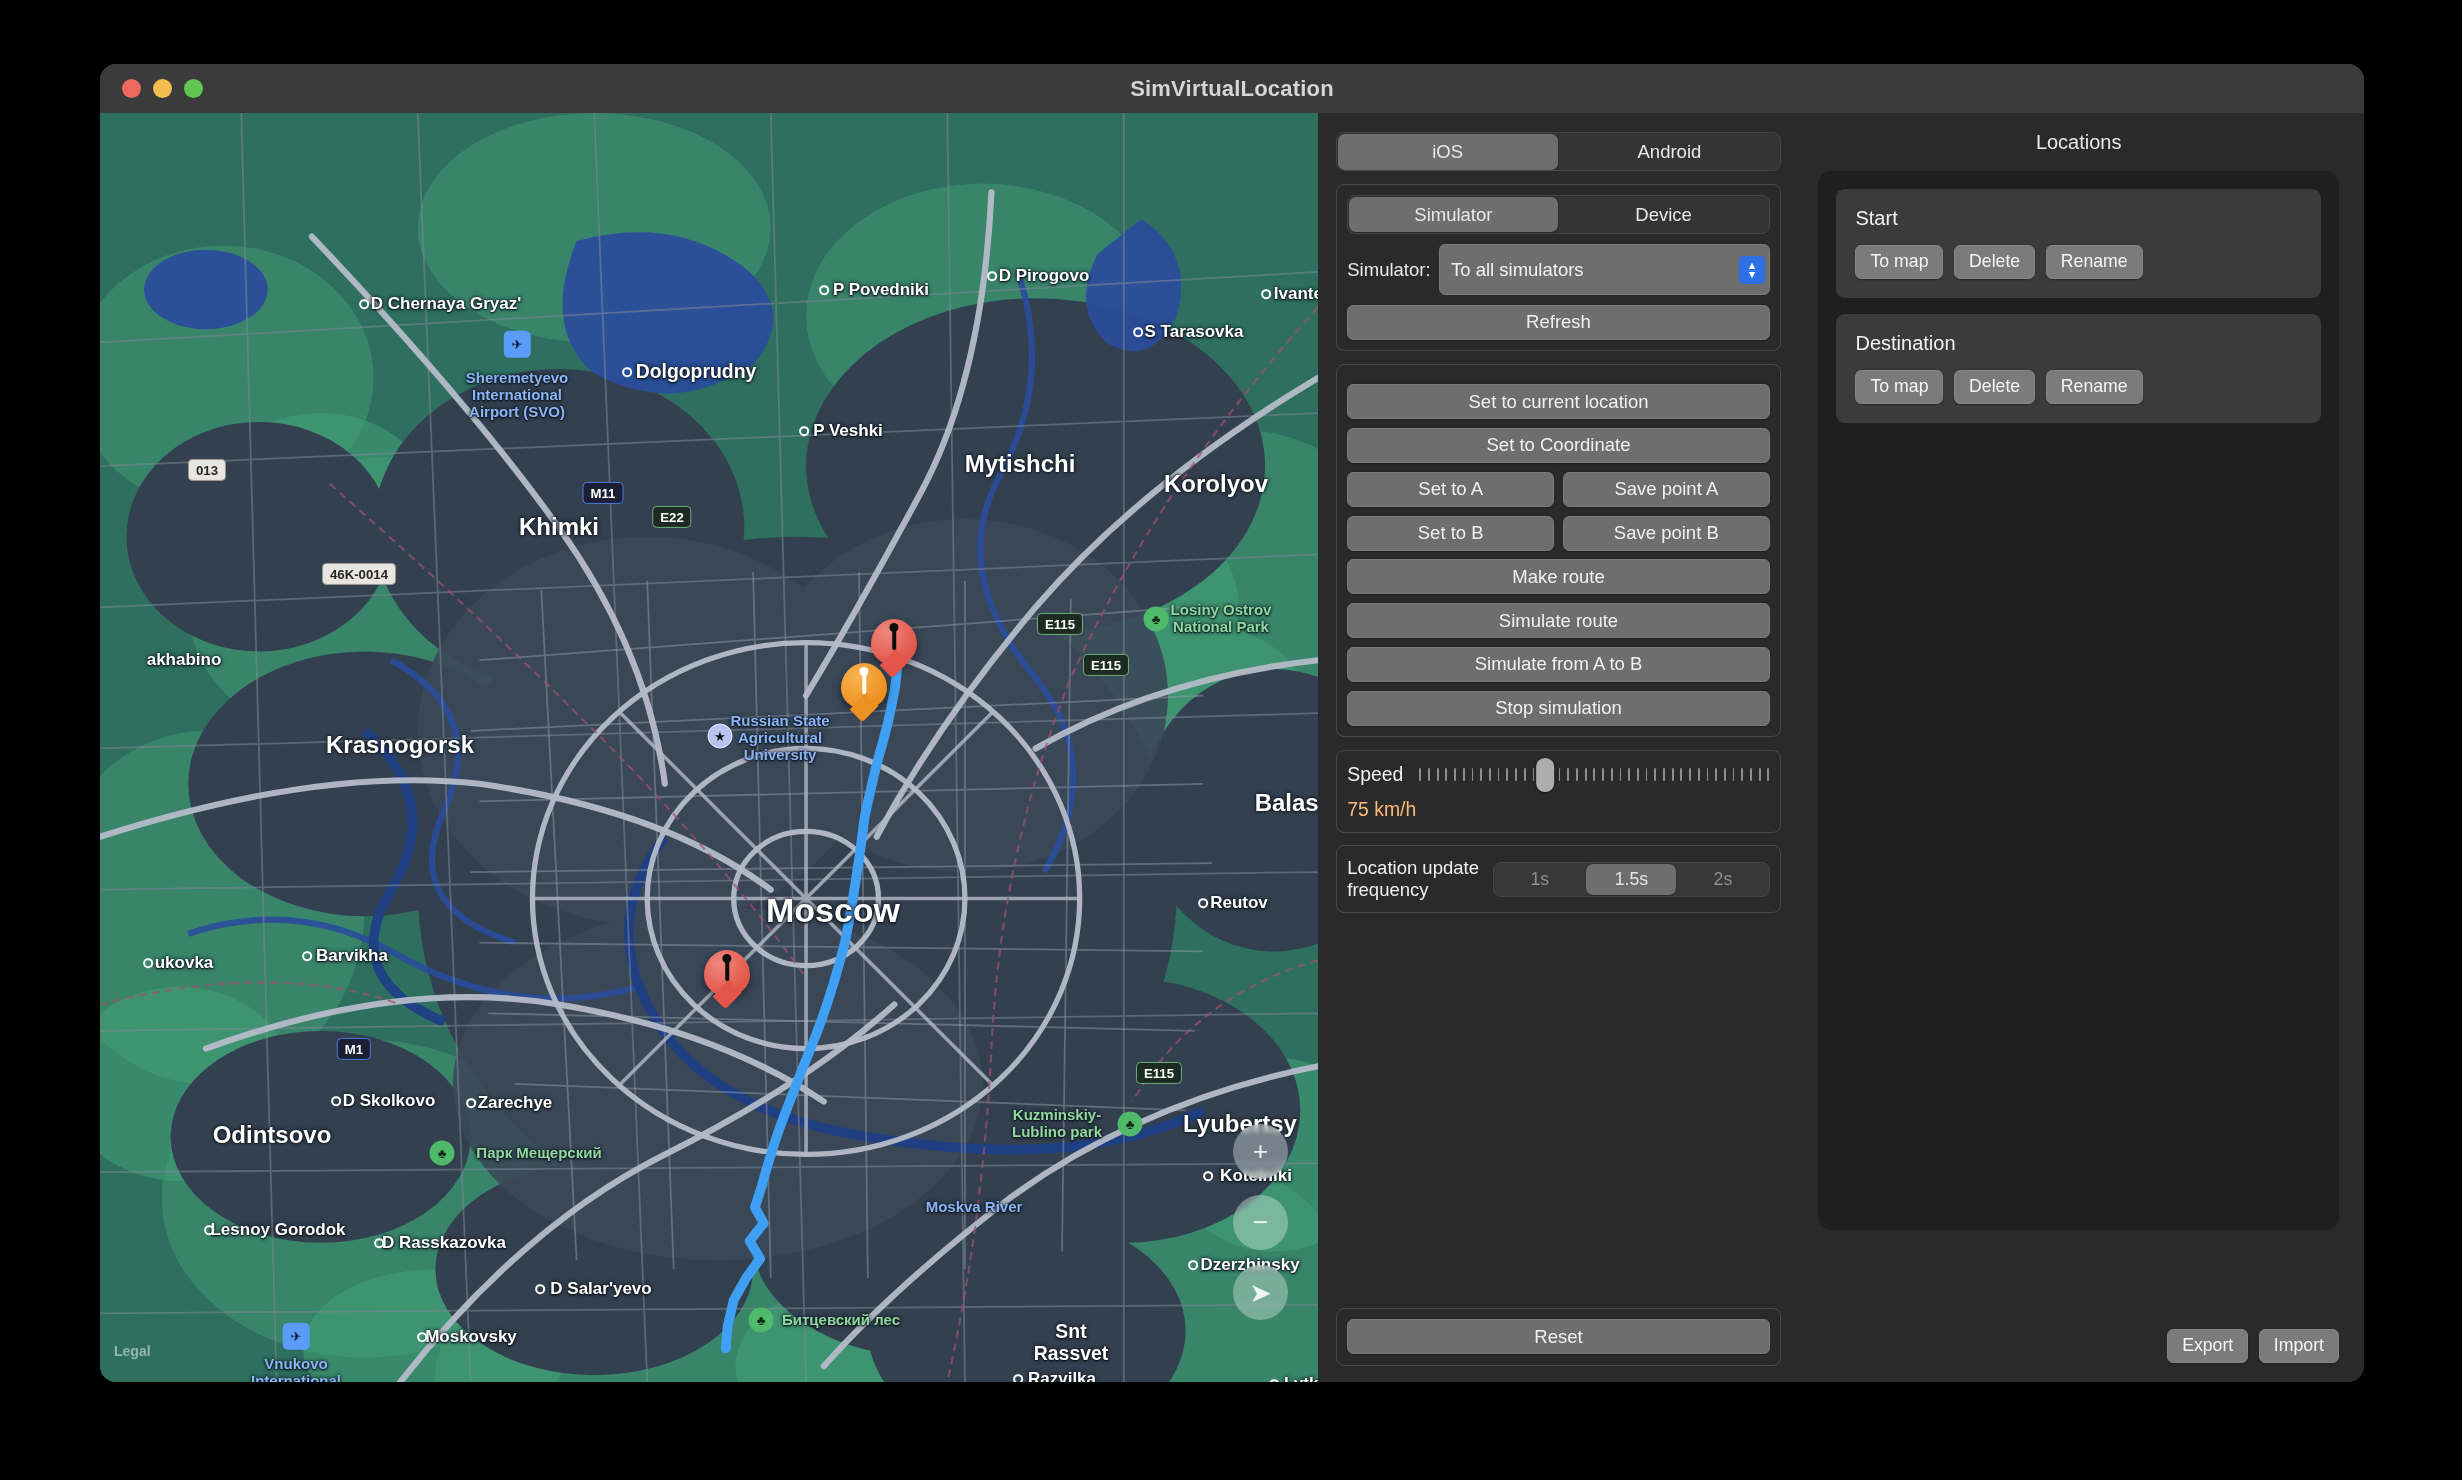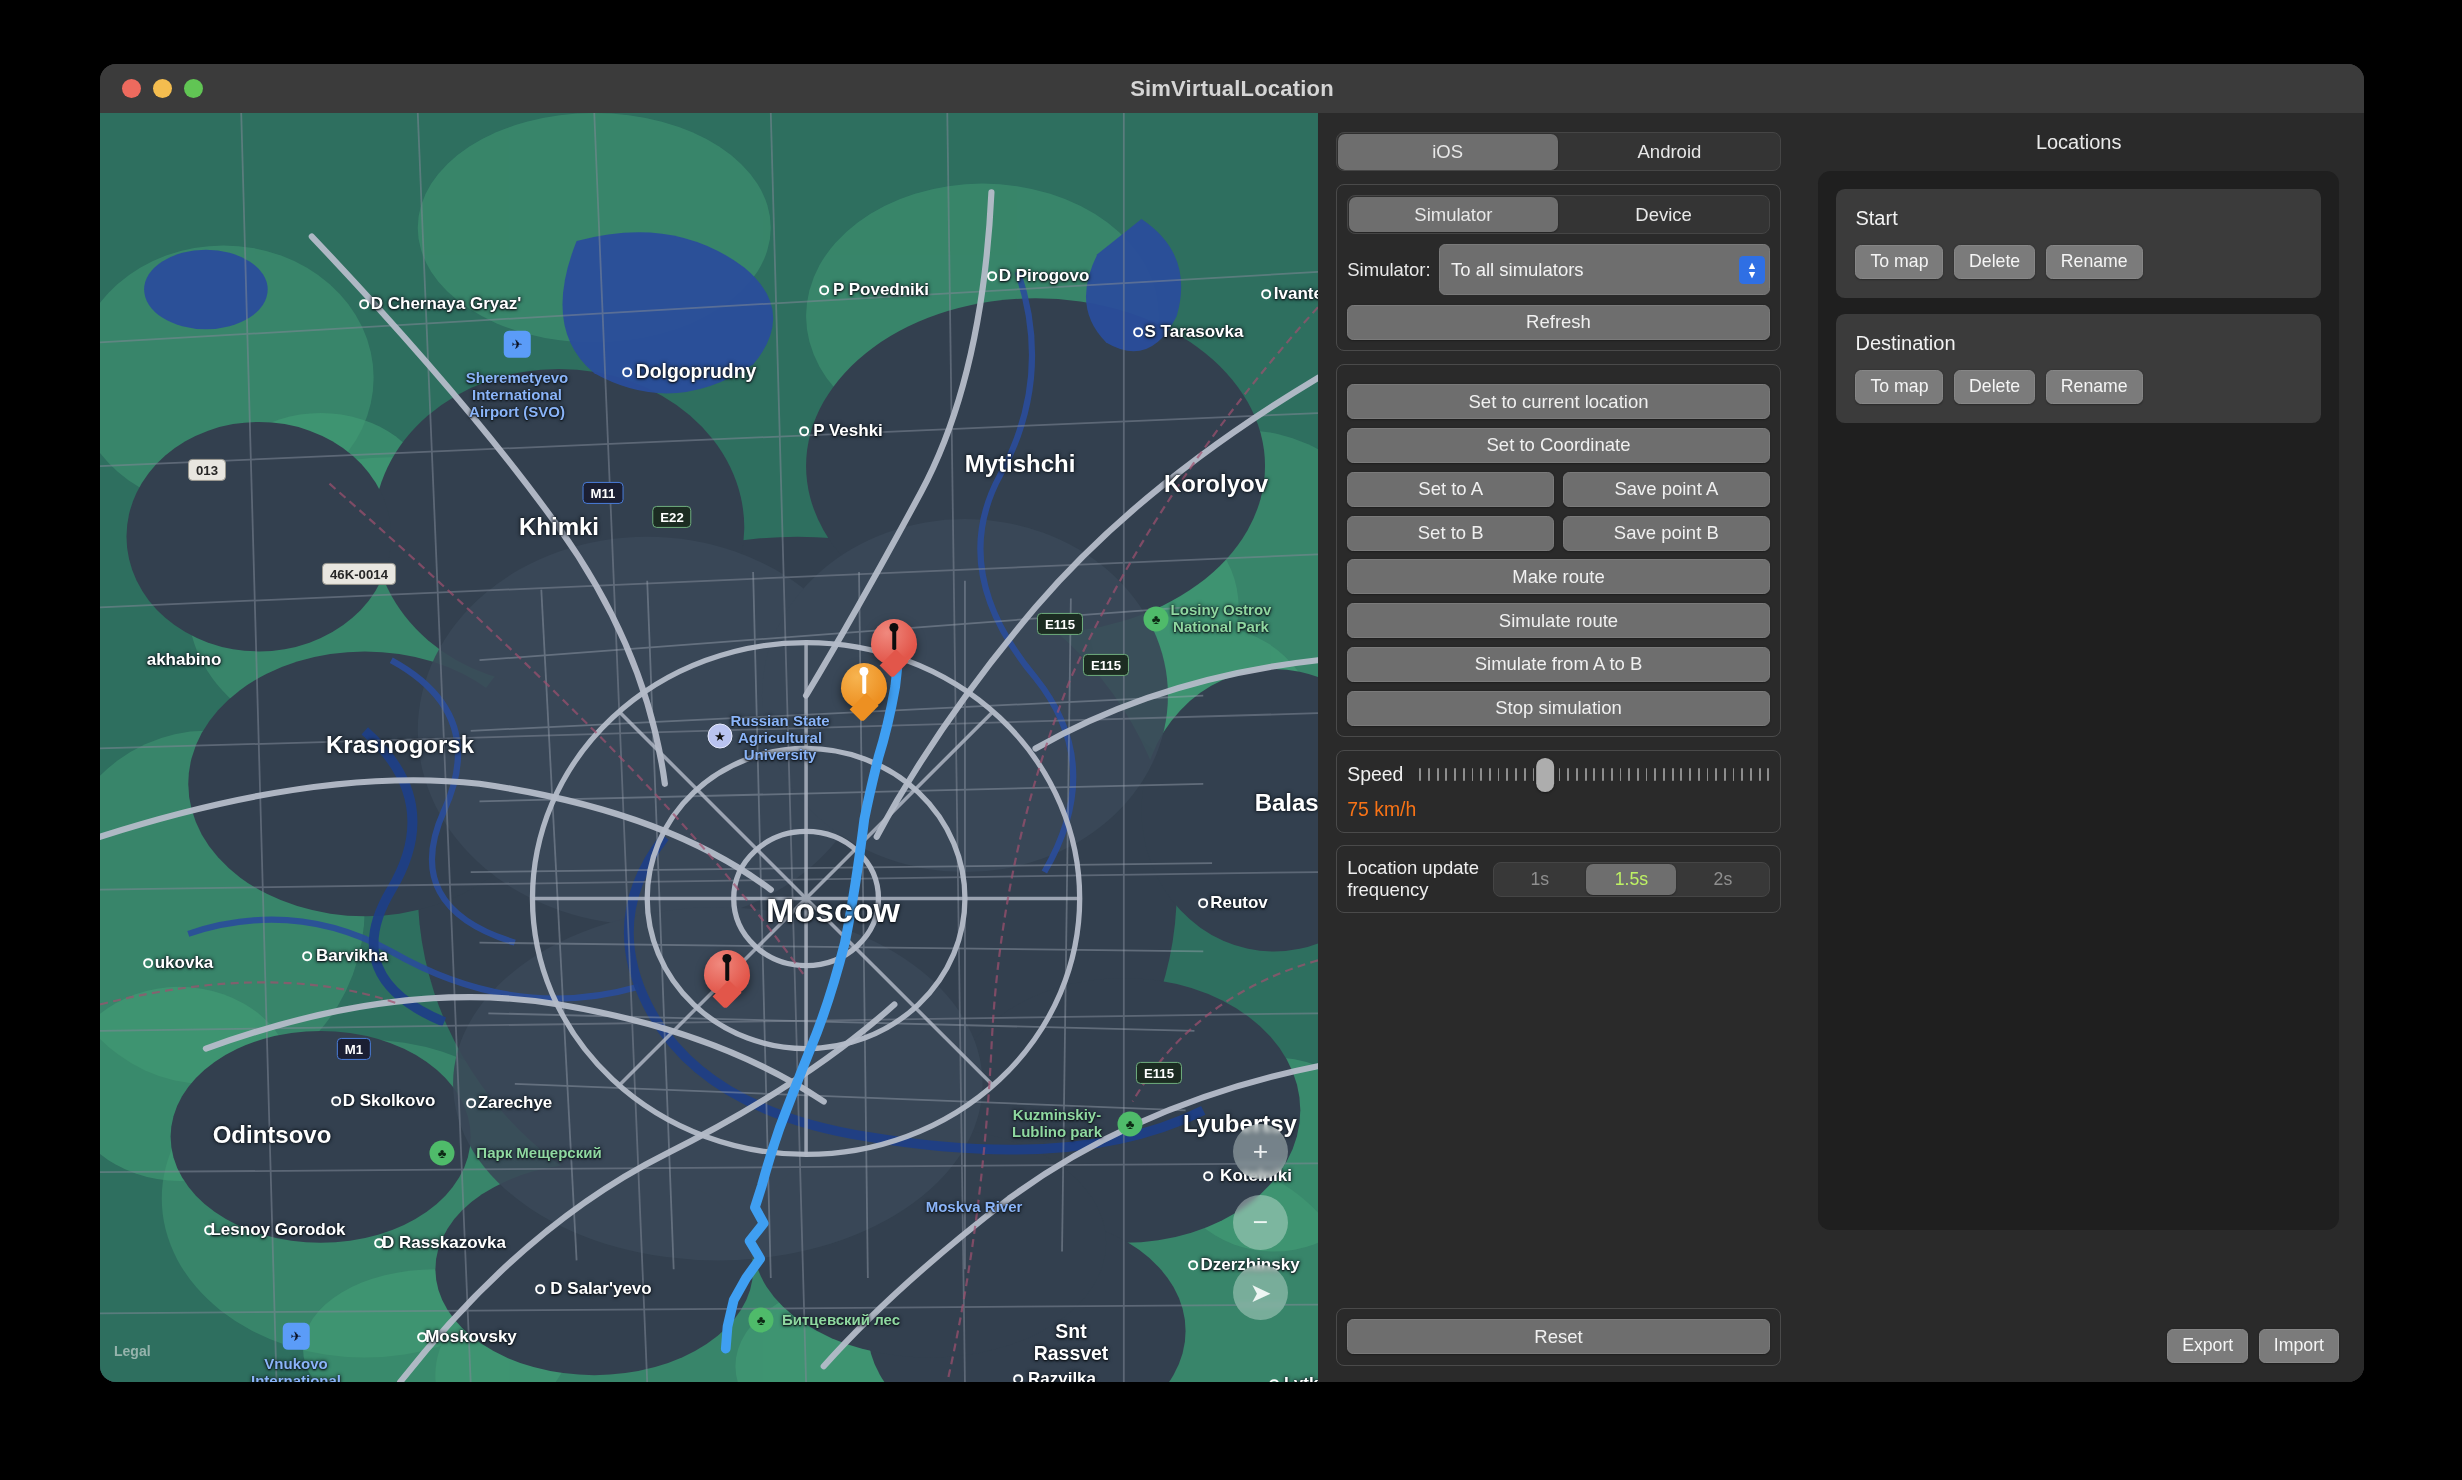--- a/index.html
+++ b/index.html
@@ -178,27 +178,27 @@
   #speed-group .sp-row { display:flex; align-items:center; gap: 16px; }
   #speed-group .sp-lab { font-size: 19.4px; color:#f0f0f0; }
   .slider { flex:1; position:relative; height: 26.5px; }
   .ticks { position:absolute; inset:0; display:flex; align-items:center; justify-content:space-between; }
   .ticks i { display:block; width:1.8px; height:13.2px; background:#8d8d8d; border-radius:0.9px; }
   .thumb {
     position:absolute; top:50%; transform:translate(-50%,-50%);
     width: 17.7px; height: 34px; border-radius: 8.8px;
     background:#adadad; box-shadow: 0 0.9px 2.6px rgba(0,0,0,.5);
   }
-  #speed-val { font-size: 19.4px; color:#f97316; margin-top: 10.6px; }
+  #speed-val { font-size: 19.4px; color:#fdba74; margin-top: 10.6px; }
 
   #freq-group .f-row { display:flex; align-items:center; gap: 14px; }
   #freq-group .f-lab { font-size: 18.5px; color:#efefef; line-height:1.2; }
   #freq-group .seg { flex:1; height: 35px; background:#383838; }
   #freq-group .seg > div { font-size: 17.7px; color:#8f8f8f; }
-  #freq-group .seg > div.on { background:#6e6e6e; color:#bef264; }
+  #freq-group .seg > div.on { background:#6e6e6e; color:#e5e5e5; }
 
   #reset-wrap { position:absolute; left:17.7px; right:17.7px; bottom: 16px; }
 
   
   #loc-title { text-align:center; font-size: 20px; color:#e9e9e9; }
   #loc-box {
     margin-top: 17.7px; height: 1059px;
     background: #1f1f1f; border-radius: 12.4px; padding: 17.7px;
   }
   .loc-card {

